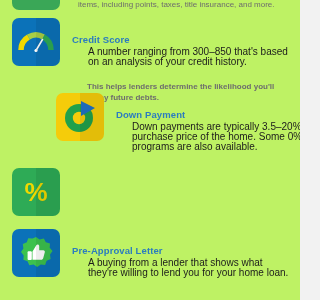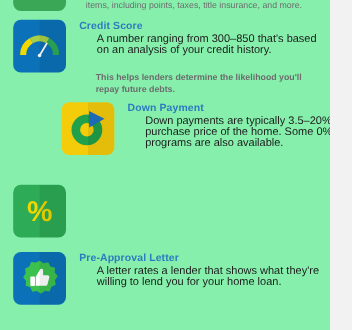--- a/index.html
+++ b/index.html
@@ -10,21 +10,21 @@
     width: 300px;
     height: 300px;
     background: #f2f2f2;
     font-family: "Liberation Sans", sans-serif;
     overflow: hidden;
     position: relative;
   }
   .page {
     position: absolute;
     inset: 0;
-    background: #86efac;
+    background: #bef264;
   }
 
   
   .entry {
     position: absolute;
     left: 0;
     width: 300px;
     display: flex;
     align-items: flex-start;
   }
@@ -55,21 +55,21 @@
     background: rgba(0,0,0,0.07);
     pointer-events: none;
   }
   .tile svg { display: block; }
 
   .heading {
     color: #2b7cbf;
     font-size: 9.5px;
     font-weight: bold;
     line-height: 11px;
-    margin: 0 0 2px 0;
+    margin: 16px 0 2px 0;
     letter-spacing: .1px;
   }
   .definition {
     color: #1b1b1b;
     font-size: 10px;
     font-weight: normal;
     line-height: 10.2px;
     margin: 0 0 4px 16px;
   }
   .note {
@@ -177,17 +177,17 @@
             <path fill="#3cc14e" d="M0,-15 L3.6,-12.6 L7.9,-13.6 L9.8,-9.8 L14,-8.6 L13.7,-4.2 L16.5,-1 L14,2.6 L14.6,6.9 L10.6,8.8 L9.1,12.9 L4.8,12.5 L1.2,15 L-2.4,12.6 L-6.7,13.2 L-8.5,9.2 L-12.6,7.8 L-12.3,3.4 L-15,0 L-12.6,-3.6 L-13.2,-7.9 L-9.2,-9.7 L-7.8,-13.8 L-3.4,-13.4 Z"></path>
           </g>
           <path fill="#ffffff" d="M20.5 22.5 L24.3 16.2 C25.1 14.9 27.2 15.3 27.2 17 L27.2 21.2 L31.3 21.2 C32.4 21.2 33.1 22.2 32.8 23.2 L31.2 29.3 C31 30.2 30.2 30.8 29.3 30.8 L20.5 30.8 Z"></path>
           <rect x="15.6" y="22.3" width="4.2" height="8.6" rx="0.9" fill="#ffffff"></rect>
         </svg>
         <div class="shade"></div>
       </div>
     </div>
     <div class="text-col">
       <div class="heading">Pre-Approval Letter</div>
-      <div class="definition">A letter rates a lender that shows what they're willing to lend you for your home loan.</div>
+      <div class="definition">A buying from a lender that shows what they're willing to lend you for your home loan.</div>
     </div>
   </div>
 
 </div>
 
 </body></html>

